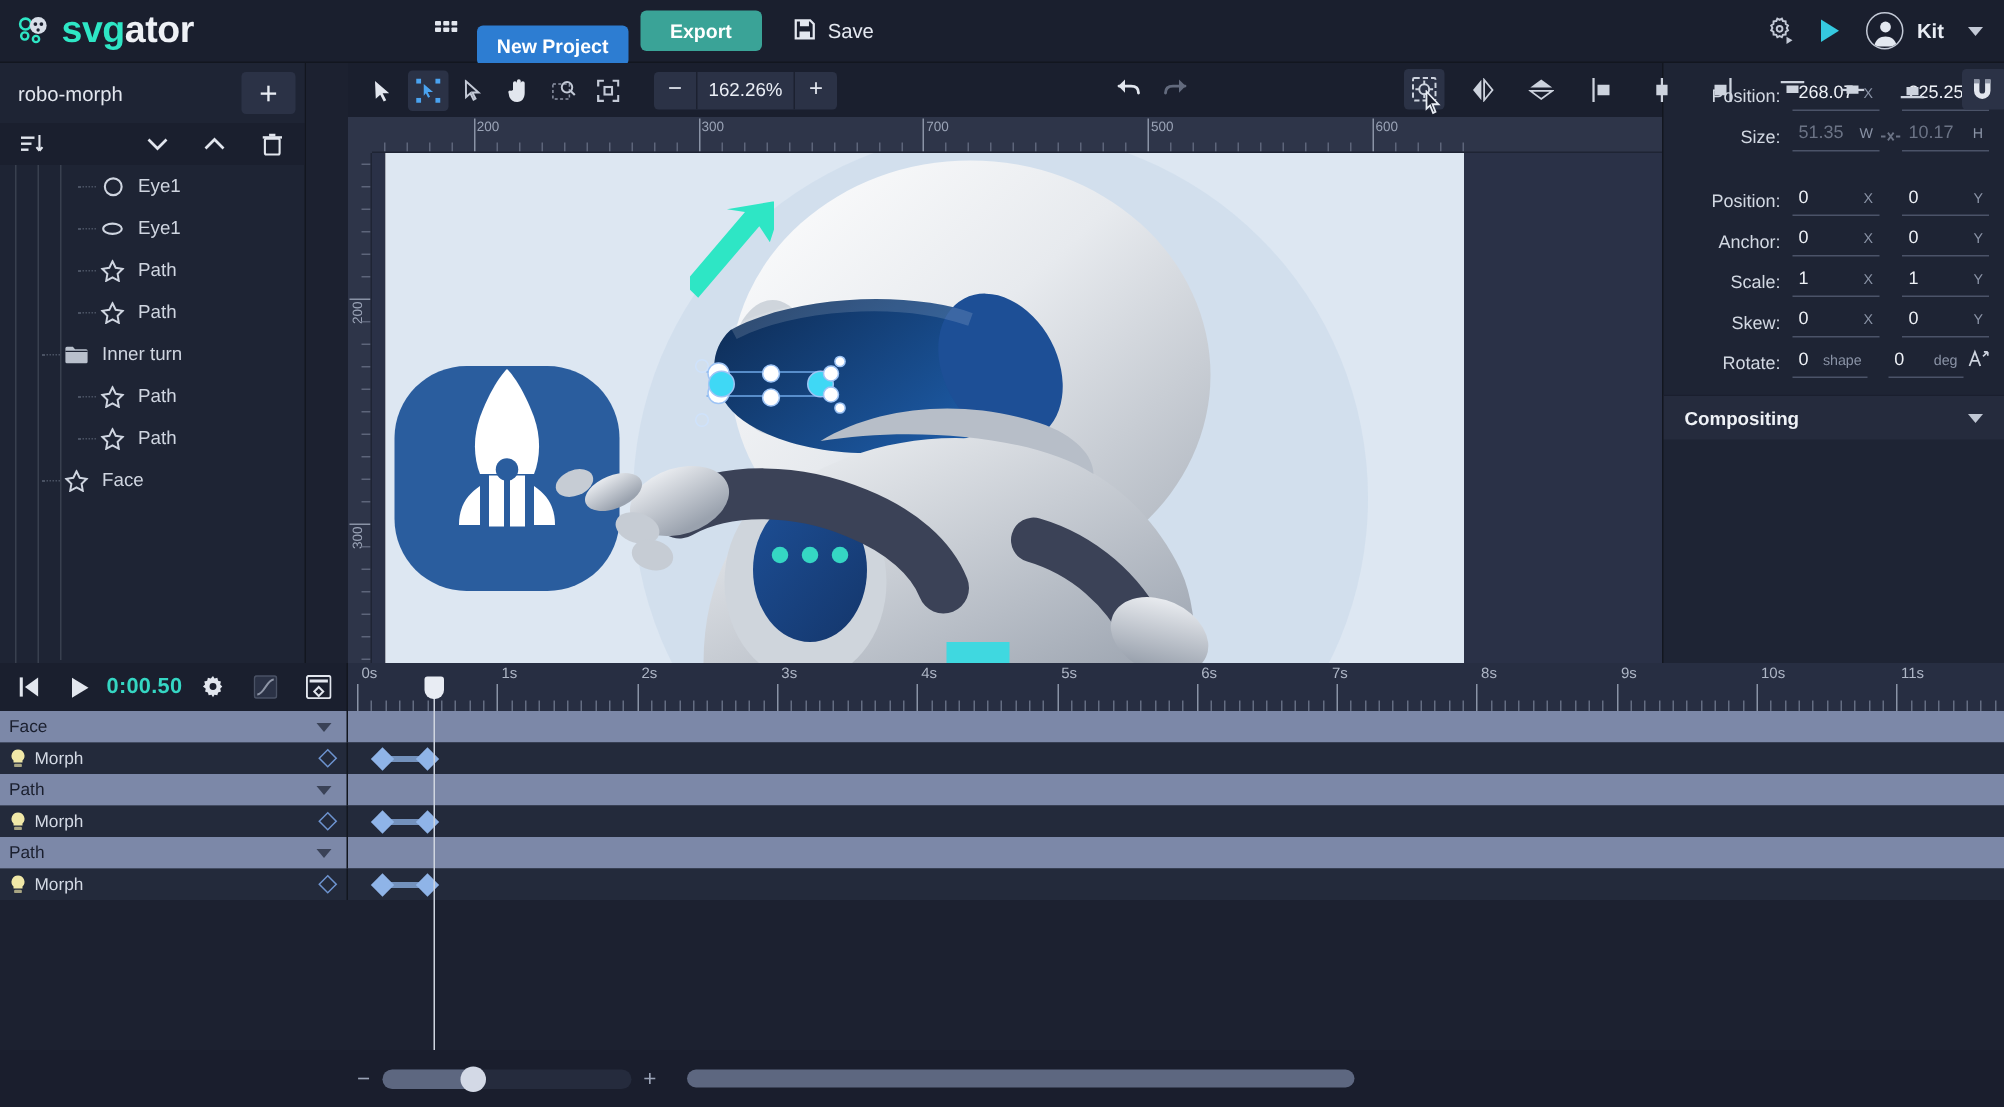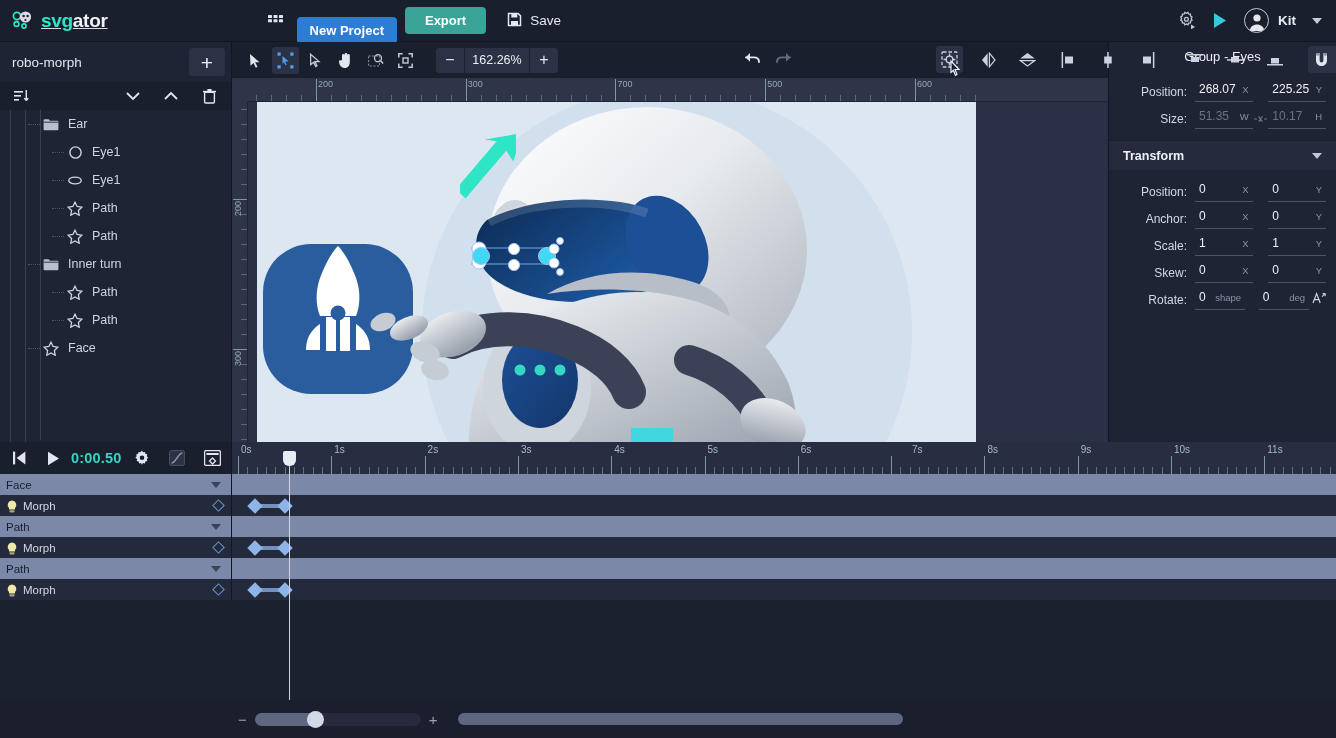--- a/index.html
+++ b/index.html
@@ -14,21 +14,21 @@
   #app { position: relative; width: 1336px; height: 738px; }
 
   
   .header {
     position: absolute; left: 0; top: 0; width: 1336px; height: 42px;
     background: #1a1f2e; display: flex; align-items: center;
     border-bottom: 1px solid #12161f;
   }
   .logo-wrap { display: flex; align-items: center; gap: 7px; margin-left: 12px; }
   .logo-mark { width: 22px; height: 20px; position: relative; }
-  .logo-text { font-size: 19px; font-weight: bold; letter-spacing: -0.3px; text-decoration: underline; }
+  .logo-text { font-size: 25px; font-weight: bold; letter-spacing: -0.3px; }
   .logo-text .c1 { color: #2ee6c5; }
   .logo-text .c2 { color: #eef1f6; }
   .hdr-grid-btn {
     margin-left: 155px; width: 26px; height: 26px; border-radius: 3px;
     display: flex; align-items: center; justify-content: center; cursor: pointer;
   }
   .btn-newproj {
     margin-left: 8px; height: 27px; padding: 0 13px; border-radius: 4px;
     background: #2d7dd2; color: #fff; font-size: 13px; font-weight: bold;
     display: flex; align-items: center; cursor: pointer; border: none; margin-top: 19px;
@@ -51,21 +51,21 @@
     display: flex; align-items: center; justify-content: center; overflow: hidden;
   }
   .user-name { font-size: 13.5px; color: #e9edf4; font-weight: bold; }
   .caret-dn {
     width: 0; height: 0; border-left: 5px solid transparent; border-right: 5px solid transparent;
     border-top: 6px solid #c3c9d6; cursor: pointer;
   }
 
   
   .left-panel {
-    position: absolute; left: 0; top: 42px; width: 232px; height: 400px;
+    position: absolute; left: 0; top: 42px; width: 204px; height: 400px;
     background: #1e2434; border-right: 1px solid #12161f;
   }
   .proj-bar {
     height: 40px; display: flex; align-items: center; padding: 0 6px 0 12px;
     background: #1e2434;
   }
   .proj-name { font-size: 13.5px; color: #e2e6ee; }
   .add-btn {
     margin-left: auto; width: 36px; height: 28px; border-radius: 3px;
     background: #2b3246; display: flex; align-items: center; justify-content: center;
@@ -369,31 +369,20 @@
           <rect x="4.4" y="0" width="4.2" height="2" fill="#e2e6ee"></rect>
         </svg>
       </div>
     </div>
 
     <div class="layer-list">
       <div class="tree-line" style="left:10px;"></div>
       <div class="tree-line" style="left:25px;"></div>
       <div class="tree-line" style="left:40px; top:0; height:330px;"></div>
       <div id="layer-rows">
-          <div class="layer-row">
-            <span style="width:28px;display:inline-block;flex:0 0 auto"></span>
-            <span class="dash"></span>
-            <span class="layer-icon">
-              <svg width="16" height="13" viewBox="0 0 16 13">
-                <path d="M0.6 2.2a1 1 0 011-1h4l1.4 1.6h7.4a1 1 0 011 1v7.4a1 1 0 01-1 1H1.6a1 1 0 01-1-1z" fill="#b9c0cc"></path>
-                <path d="M0.6 4.2h14.8" stroke="#1e2434" stroke-width="0.9"></path>
-              </svg>
-            </span>
-            <span>Ear</span>
-          </div>
           <div class="layer-row">
             <span style="width:52px;display:inline-block;flex:0 0 auto"></span>
             <span class="dash"></span>
             <span class="layer-icon">
               <svg width="15" height="15" viewBox="0 0 15 15">
                 <circle cx="7.5" cy="7.5" r="5.6" fill="none" stroke="#cfd5e0" stroke-width="1.4"></circle>
               </svg>
             </span>
             <span>Eye1</span>
           </div>
@@ -792,21 +781,20 @@
           <rect x="2" y="1" width="3.6" height="2.6" fill="#8d94a5"></rect>
           <rect x="9.4" y="1" width="3.6" height="2.6" fill="#8d94a5"></rect>
         </svg>
       </div>
 
     </div>
 
   </div>
 
   <div class="right-panel">
-    <div class="rp-title">Group - Eyes</div>
 
     <div class="rp-body">
       <div class="field-row">
         <span class="field-label">Position:</span>
         <div class="inp">
           <span class="inp-val">268.07</span>
           <span class="inp-unit">X</span>
         </div>
         <span class="link-icon"></span>
         <div class="inp">
@@ -826,24 +814,20 @@
             <path d="M4.6 2.4L6.5 5 4.6 7.6M8.4 2.4L6.5 5l1.9 2.6" fill="none" stroke="#6b7385" stroke-width="1.2"></path>
           </svg>
         </span>
         <div class="inp">
           <span class="inp-val dim">10.17</span>
           <span class="inp-unit">H</span>
         </div>
       </div>
     </div>
 
-    <div class="rp-section">
-      <span class="rp-section-title">Transform</span>
-      <span class="rp-caret"></span>
-    </div>
     <div class="rp-body" id="transform-body">
         <div class="field-row">
        <span class="field-label">Position:</span>
        <div class="inp">
          <span class="inp-val">0</span>
          <span class="inp-unit">X</span>
        </div>
        <span class="link-icon"></span>
        <div class="inp">
          <span class="inp-val">0</span>
@@ -901,20 +885,24 @@
          <span class="inp-val">0</span>
          <span class="inp-unit">deg</span>
        </div>
        <span style="margin-left:3px"><svg width="14" height="14" viewBox="0 0 14 14">
               <path d="M1 12L4.6 2.6 8.2 12M2.4 8.6h4.6" stroke="#cdd3de" stroke-width="1.2" fill="none"></path>
               <path d="M10 5.6l3.2-3M13.2 2.6h-2.6M13.2 2.6v2.6" stroke="#cdd3de" stroke-width="1.1" fill="none"></path>
             </svg></span>
      </div>
       </div>
 
+    <div class="rp-section">
+      <span class="rp-section-title">Compositing</span>
+      <span class="rp-caret"></span>
+    </div>
   </div>
 
   <div class="timeline">
 
     <div class="tl-ctrl">
       <div class="tl-btn">
         <svg width="13" height="14" viewBox="0 0 13 14">
             <rect x="0" y="0.6" width="2.2" height="12.8" fill="#e2e6ee"></rect>
             <path d="M12.4 0.6v12.8L3.6 7z" fill="#e2e6ee"></path>
           </svg>
@@ -955,21 +943,21 @@
           <div class="tl-lab" style="left:195.6px">2s</div>
           <div class="tl-tick" style="left:192.6px; height:18px; background:#8a93a6"></div>
           <div class="tl-lab" style="left:288.9px">3s</div>
           <div class="tl-tick" style="left:285.9px; height:18px; background:#8a93a6"></div>
           <div class="tl-lab" style="left:382.2px">4s</div>
           <div class="tl-tick" style="left:379.2px; height:18px; background:#8a93a6"></div>
           <div class="tl-lab" style="left:475.5px">5s</div>
           <div class="tl-tick" style="left:472.5px; height:18px; background:#8a93a6"></div>
           <div class="tl-lab" style="left:568.8px">6s</div>
           <div class="tl-tick" style="left:565.8px; height:18px; background:#8a93a6"></div>
-          <div class="tl-lab" style="left:680px">7s</div>
+          <div class="tl-lab" style="left:656px">7s</div>
           <div class="tl-tick" style="left:659.1px; height:18px; background:#8a93a6"></div>
           <div class="tl-lab" style="left:755.4px">8s</div>
           <div class="tl-tick" style="left:752.4px; height:18px; background:#8a93a6"></div>
           <div class="tl-lab" style="left:848.6999999999999px">9s</div>
           <div class="tl-tick" style="left:845.6999999999999px; height:18px; background:#8a93a6"></div>
           <div class="tl-lab" style="left:942px">10s</div>
           <div class="tl-tick" style="left:939px; height:18px; background:#8a93a6"></div>
           <div class="tl-lab" style="left:1035.3px">11s</div>
           <div class="tl-tick" style="left:1032.3px; height:18px; background:#8a93a6"></div>
           <div class="tl-tick" style="left:15.33px; height:7px"></div>

